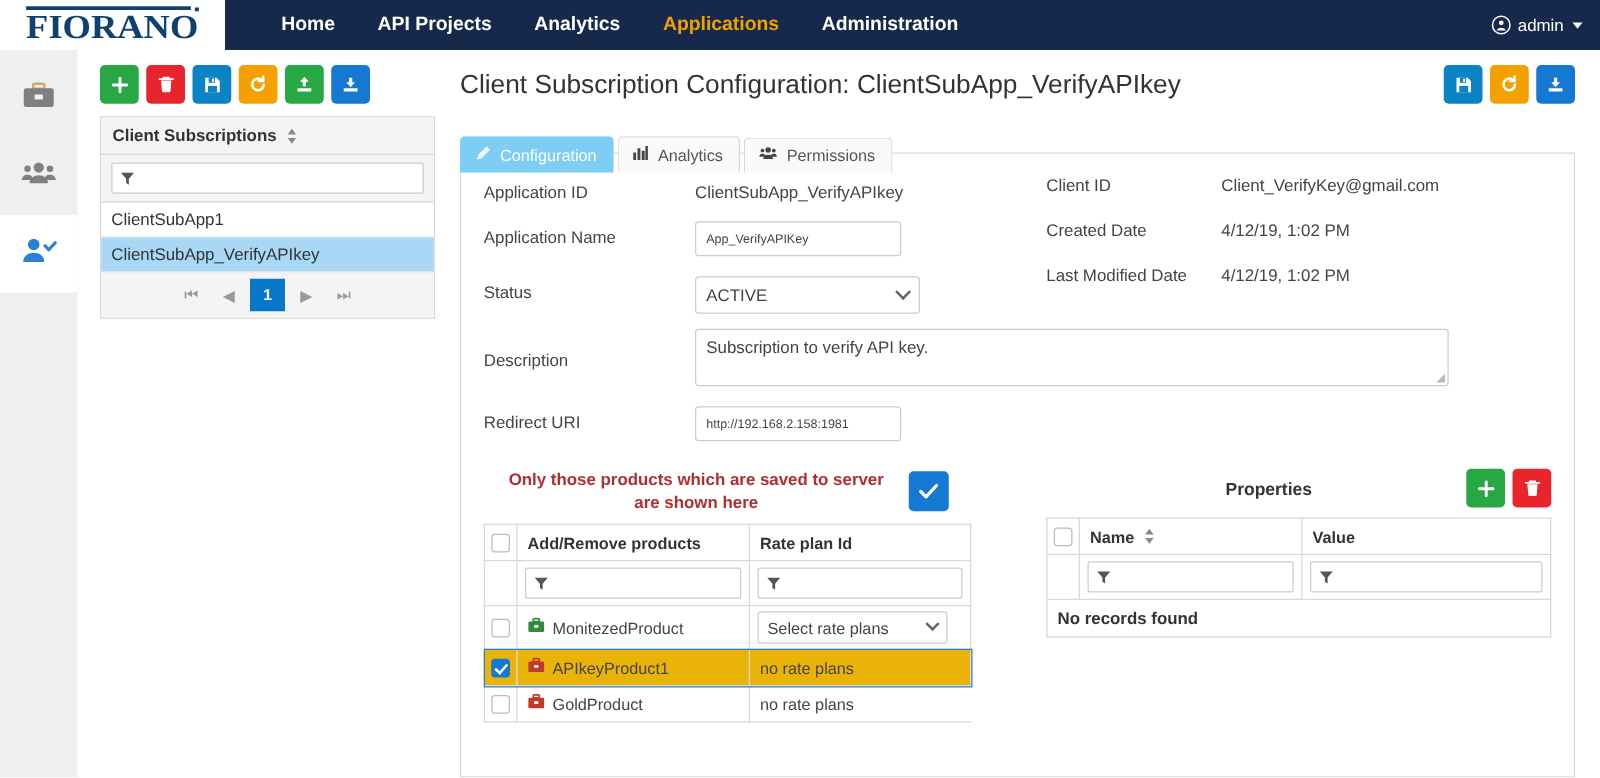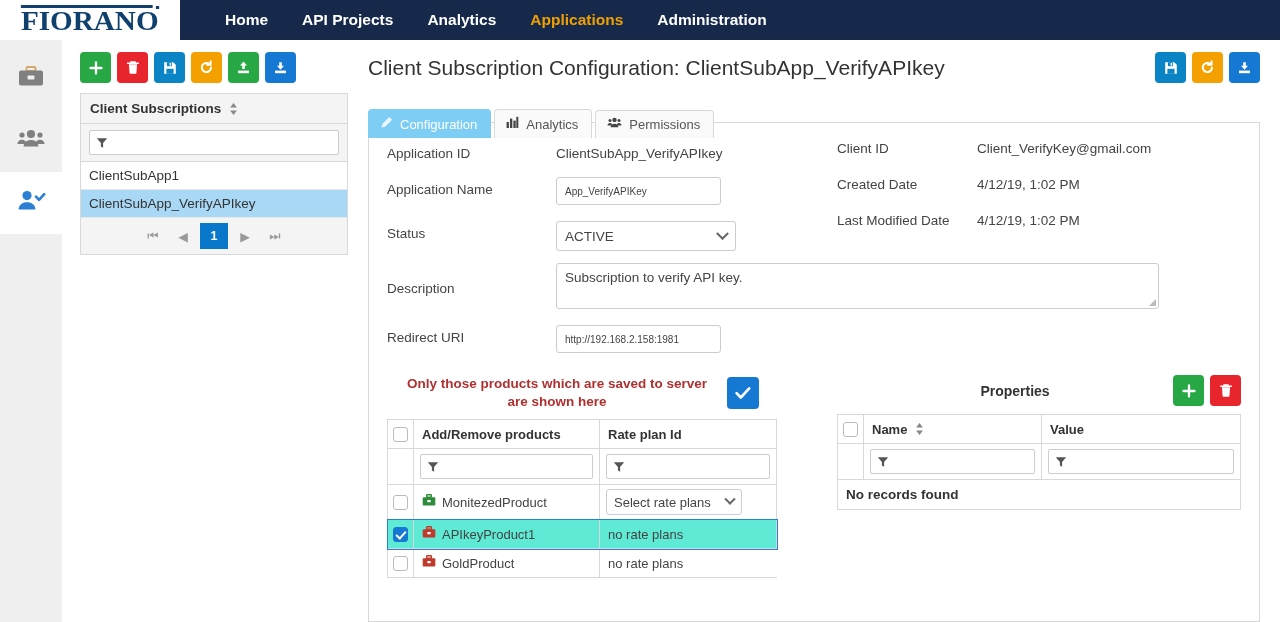--- a/index.html
+++ b/index.html
@@ -365,21 +365,21 @@
   .cb.checked::after {
     content: "";
     position: absolute;
     left: 4px; top: 1px;
     width: 4px; height: 8px;
     border-right: 2px solid #fff;
     border-bottom: 2px solid #fff;
     transform: rotate(42deg);
   }
   .cell-cb { width: 26px; text-align: center !important; padding: 6px 4px !important; }
-  tr.selected td { background: #5eead4; }
+  tr.selected td { background: #eab308; }
   tr.selected { outline: 1px solid #2b7fd4; }
   .fcell { background: #fff; padding: 5px 6px !important; }
   .fbox {
     border: 1px solid #ccc;
     border-radius: 2px;
     height: 25px;
     display: flex;
     align-items: center;
     padding: 0 6px;
     background: #fff;
@@ -387,21 +387,21 @@
   .prodname { display: flex; align-items: center; gap: 6px; }
   .ratesel {
     border: 1px solid #ccc;
     border-radius: 3px;
     height: 26px;
     display: flex;
     align-items: center;
     justify-content: space-between;
     padding: 0 7px;
     background: #fff;
-    width: 136px;
+    width: 152px;
     font-size: 13px;
   }
   .props-head {
     display: flex;
     align-items: center;
     margin-bottom: 8px;
     padding-left: 20px;
   }
   .props-title {
     font-size: 14px;
@@ -426,20 +426,31 @@
 <div class="topnav">
   <div class="brand">
     <div class="brand-logo">FIORANO<span class="dot"></span></div>
   </div>
   <div class="navitems">
     <div class="navitem">Home</div>
     <div class="navitem">API Projects</div>
     <div class="navitem">Analytics</div>
     <div class="navitem active">Applications</div>
     <div class="navitem">Administration</div>
+  </div>
+  <div class="nav-right">
+    <span class="user-ico">
+      <svg width="16" height="16" viewBox="0 0 16 16">
+          <circle cx="8" cy="8" r="7" fill="none" stroke="#fff" stroke-width="1.2"></circle>
+          <circle cx="8" cy="6.2" r="1.9" fill="#fff"></circle>
+          <path d="M4.4 12.4a3.8 3.2 0 0 1 7.2 0" fill="#fff"></path>
+        </svg>
+    </span>
+    <span>admin</span>
+    <span class="caret"></span>
   </div>
 </div>
 
 <div class="wrap">
 
   <div class="rail">
     <div class="rail-item">
       <span>
         <svg width="28" height="26" viewBox="0 0 28 26">
           <rect x="9.5" y="3" width="9" height="4" rx="1.3" fill="none" stroke="#d3a86a" stroke-width="2"></rect>

